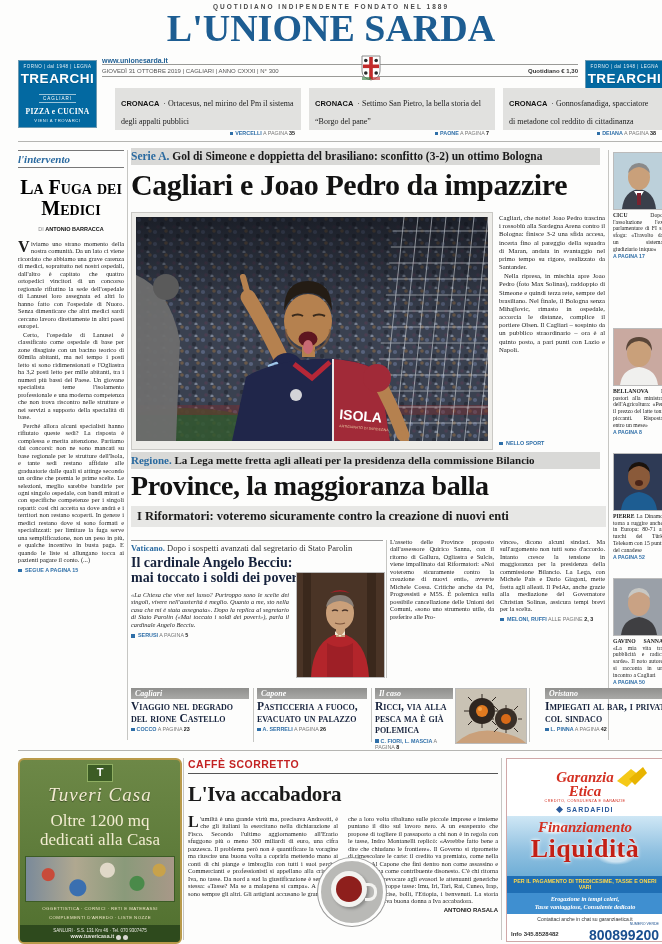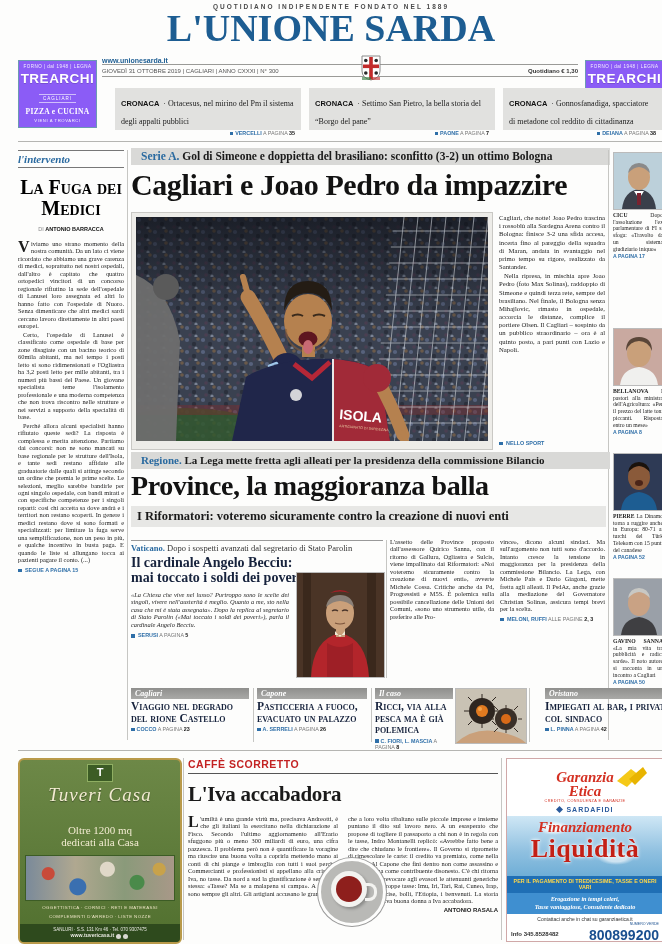--- a/index.html
+++ b/index.html
@@ -11,21 +11,21 @@
   .just{text-align:justify;text-justify:inter-word;}
   .hline{position:absolute;height:1px;background:#b5b5b2;}
   .vline{position:absolute;width:1px;background:#c6c6c3;}
   .sc{font-variant:small-caps;}
   
   .tagline{top:3px;left:0;width:662px;text-align:center;font-size:6.5px;letter-spacing:2px;
            color:#4a4a4a;font-weight:bold;}
   .masthead{top:9px;left:0;width:662px;text-align:center;font-size:38px;font-weight:bold;
             color:#1d5d92;letter-spacing:0px;line-height:1;}
   
-  .cornerad{width:77px;height:66px;background:#8b5cf6;border:1px solid #6d9ab2;color:#fff;
+  .cornerad{width:77px;height:66px;background:#0369a1;border:1px solid #6d9ab2;color:#fff;
             text-align:center;overflow:hidden;}
   .cornerad .t1{font-size:4.5px;letter-spacing:.5px;margin-top:3px;opacity:.9;}
   .cornerad .nm{font-size:13.5px;font-weight:bold;letter-spacing:.5px;margin-top:2px;
                 font-family:"Liberation Sans",sans-serif;text-shadow:0 1px 0 rgba(0,0,0,.15);}
   .cornerad .ct{font-size:4.5px;letter-spacing:1px;margin-top:3px;border-top:1px solid rgba(255,255,255,.6);
                 border-bottom:1px solid rgba(255,255,255,.6);display:inline-block;padding:1px 4px;}
   .cornerad .l2{font-size:7.5px;font-weight:bold;margin-top:3px;letter-spacing:.3px;}
   .cornerad .l3{font-size:4.2px;margin-top:2px;opacity:.9;letter-spacing:.6px;}
   
   .website{font-size:7px;color:#1d5d92;font-weight:bold;}
@@ -42,21 +42,21 @@
   
   .ivheader{border-top:1px solid #777;border-bottom:1px solid #777;text-align:left;
             font-size:11px;font-weight:bold;font-style:italic;color:#2a6aa0;padding:2px 0;}
   .ivtitle{text-align:center;font-weight:bold;font-size:20px;color:#000000;line-height:1.05;margin-top:9px;}
   .ivby{text-align:center;font-size:5.5px;margin-top:7px;font-family:"Liberation Sans",sans-serif;color:#888;}
   .ivby .au{color:#111;font-weight:bold;}
   .smallbody{font-size:6.4px;line-height:1.17;color:#1c1c1c;}
   .smallbody p{margin:0 0 1px 0;text-indent:5px;}
   .dropcap{float:left;font-size:16px;line-height:13px;font-weight:bold;padding-right:1.5px;text-indent:0;}
   
-  .kbar{background:#d9d9d7;height:17px;line-height:17px;padding-left:10px;font-size:11.5px;font-weight:bold;
+  .kbar{background:#d9d9d7;height:17px;line-height:17px;padding-left:0;font-size:11.5px;font-weight:bold;
         white-space:nowrap;overflow:hidden;}
   .kbar .kl{color:#2a6aa0;}
   .headline{font-weight:bold;color:#121212;letter-spacing:-.4px;}
   .subheadbar{background:#e7e7e5;font-weight:bold;font-size:12.5px;padding:3px 0 3px 6px;color:#1a1a1a;}
   
   .pframe{background:#edece8;border:1px solid #c9c8c4;padding:4px;}
   
   .railitem .ph{width:50px;height:56px;border:1px solid #bbb;overflow:hidden;}
   .railtxt{font-size:5.7px;line-height:1.18;color:#222;margin-top:2px;}
   .railtxt .nm{font-weight:bold;}
@@ -69,21 +69,21 @@
   .caffehdr{color:#c32222;font-weight:bold;font-size:10.5px;letter-spacing:.5px;
             font-family:"Liberation Sans",sans-serif;border-bottom:1px solid #555;padding-bottom:3px;}
   .caffetitle{font-weight:bold;font-size:21px;letter-spacing:-.3px;}
   
   .tuveri{width:160px;height:182px;border:2px solid #b99a4a;border-radius:6px;
           background:linear-gradient(#6d8847,#51702f);text-align:center;color:#f3ecd2;overflow:hidden;}
   .tuveri .logo{width:24px;height:16px;background:#3c5c25;border:1px solid #8fae62;margin:4px auto 0 auto;
                 color:#fff;font-weight:bold;font-size:11px;line-height:15px;}
   .tuveri .scrip{font-style:italic;font-size:19px;margin-top:2px;letter-spacing:1px;
                  text-shadow:0 1px 1px rgba(0,0,0,.4);}
-  .tuveri .hl{font-size:11px;line-height:1.1;margin-top:18px;}
+  .tuveri .hl{font-size:17px;line-height:1.1;margin-top:6px;}
   .tuveri .strip{width:148px;height:44px;margin:7px auto 0 auto;border:1px solid #3c5c25;
     background:
       radial-gradient(circle at 15% 40%, #c84b3a 0 6px, transparent 7px),
       radial-gradient(circle at 35% 70%, #3a6fb0 0 8px, transparent 9px),
       radial-gradient(circle at 55% 30%, #e0d8c8 0 7px, transparent 8px),
       radial-gradient(circle at 75% 60%, #4a8a4a 0 7px, transparent 8px),
       radial-gradient(circle at 90% 30%, #c8a24a 0 6px, transparent 7px),
       linear-gradient(90deg,#7a8a9a,#b0a890,#8a9a7a,#a89888);}
   .tuveri .tl{font-size:4.4px;letter-spacing:.4px;margin-top:4px;color:#ece4c4;}
   .tuveri .foot{background:#2e4a1d;margin-top:5px;padding:3px 2px;font-size:4.5px;color:#e8e8e0;}

